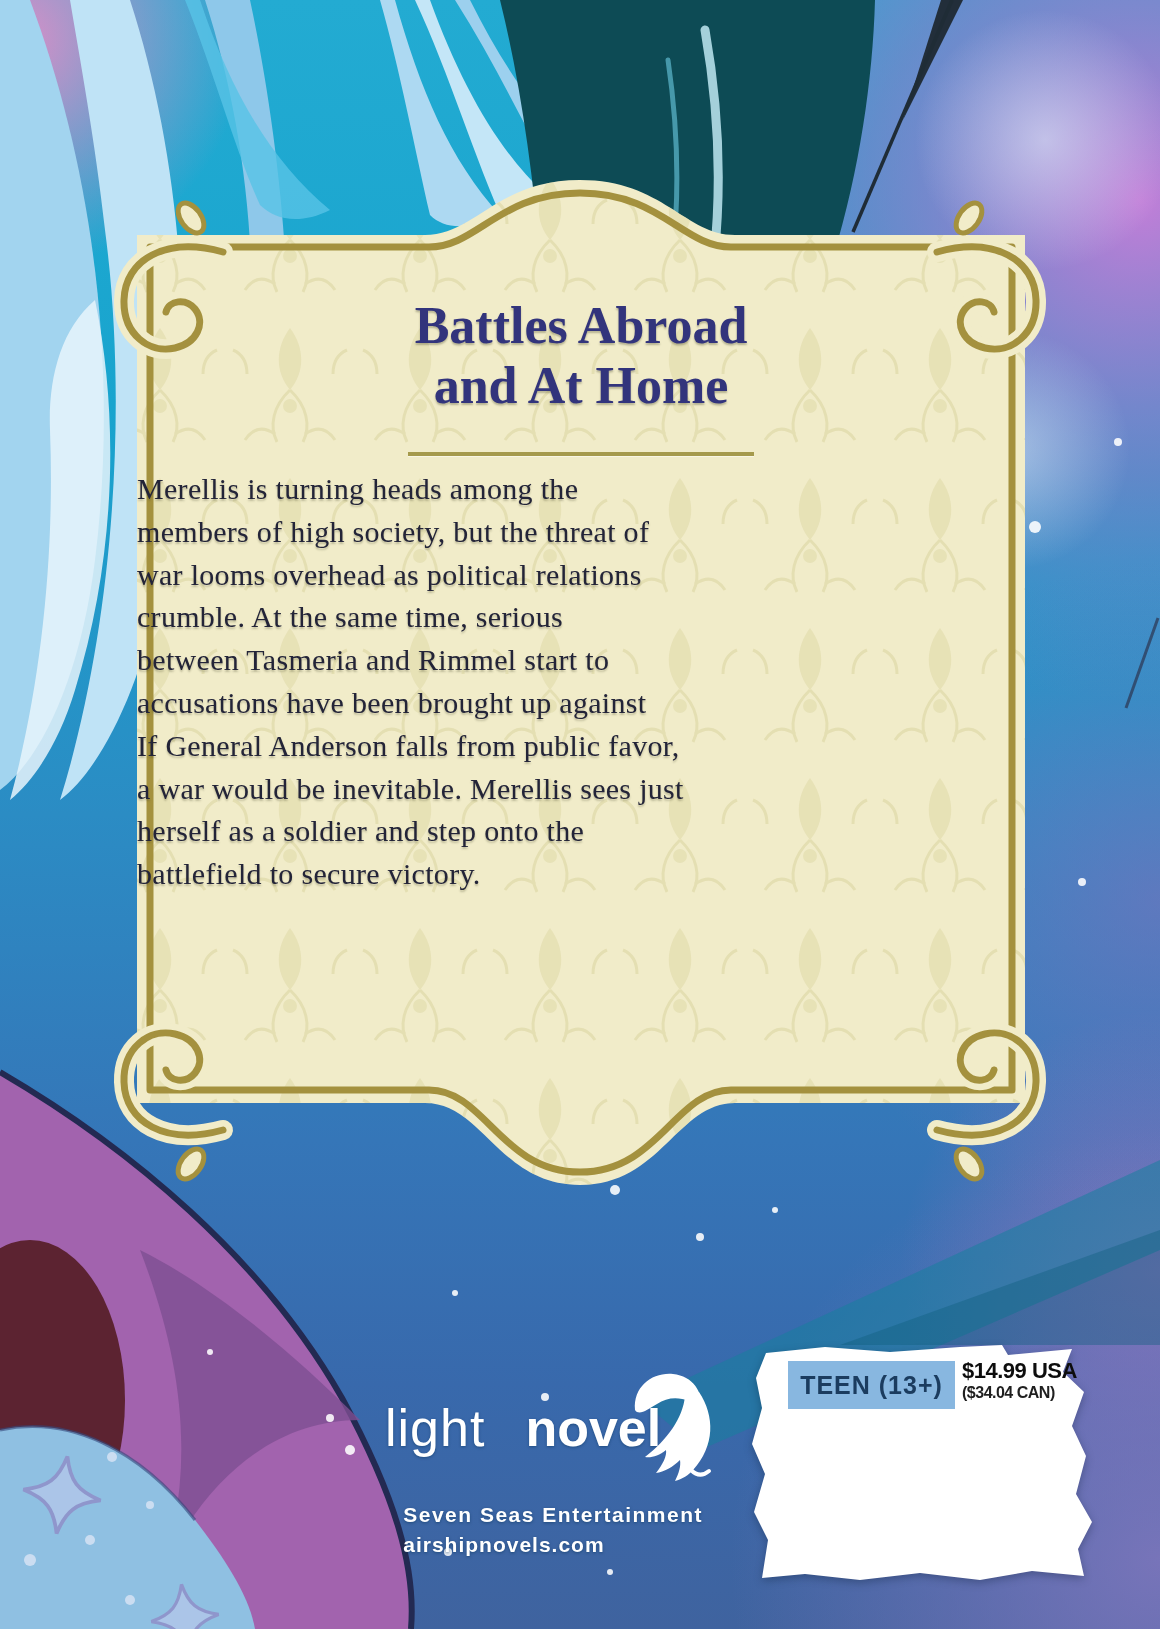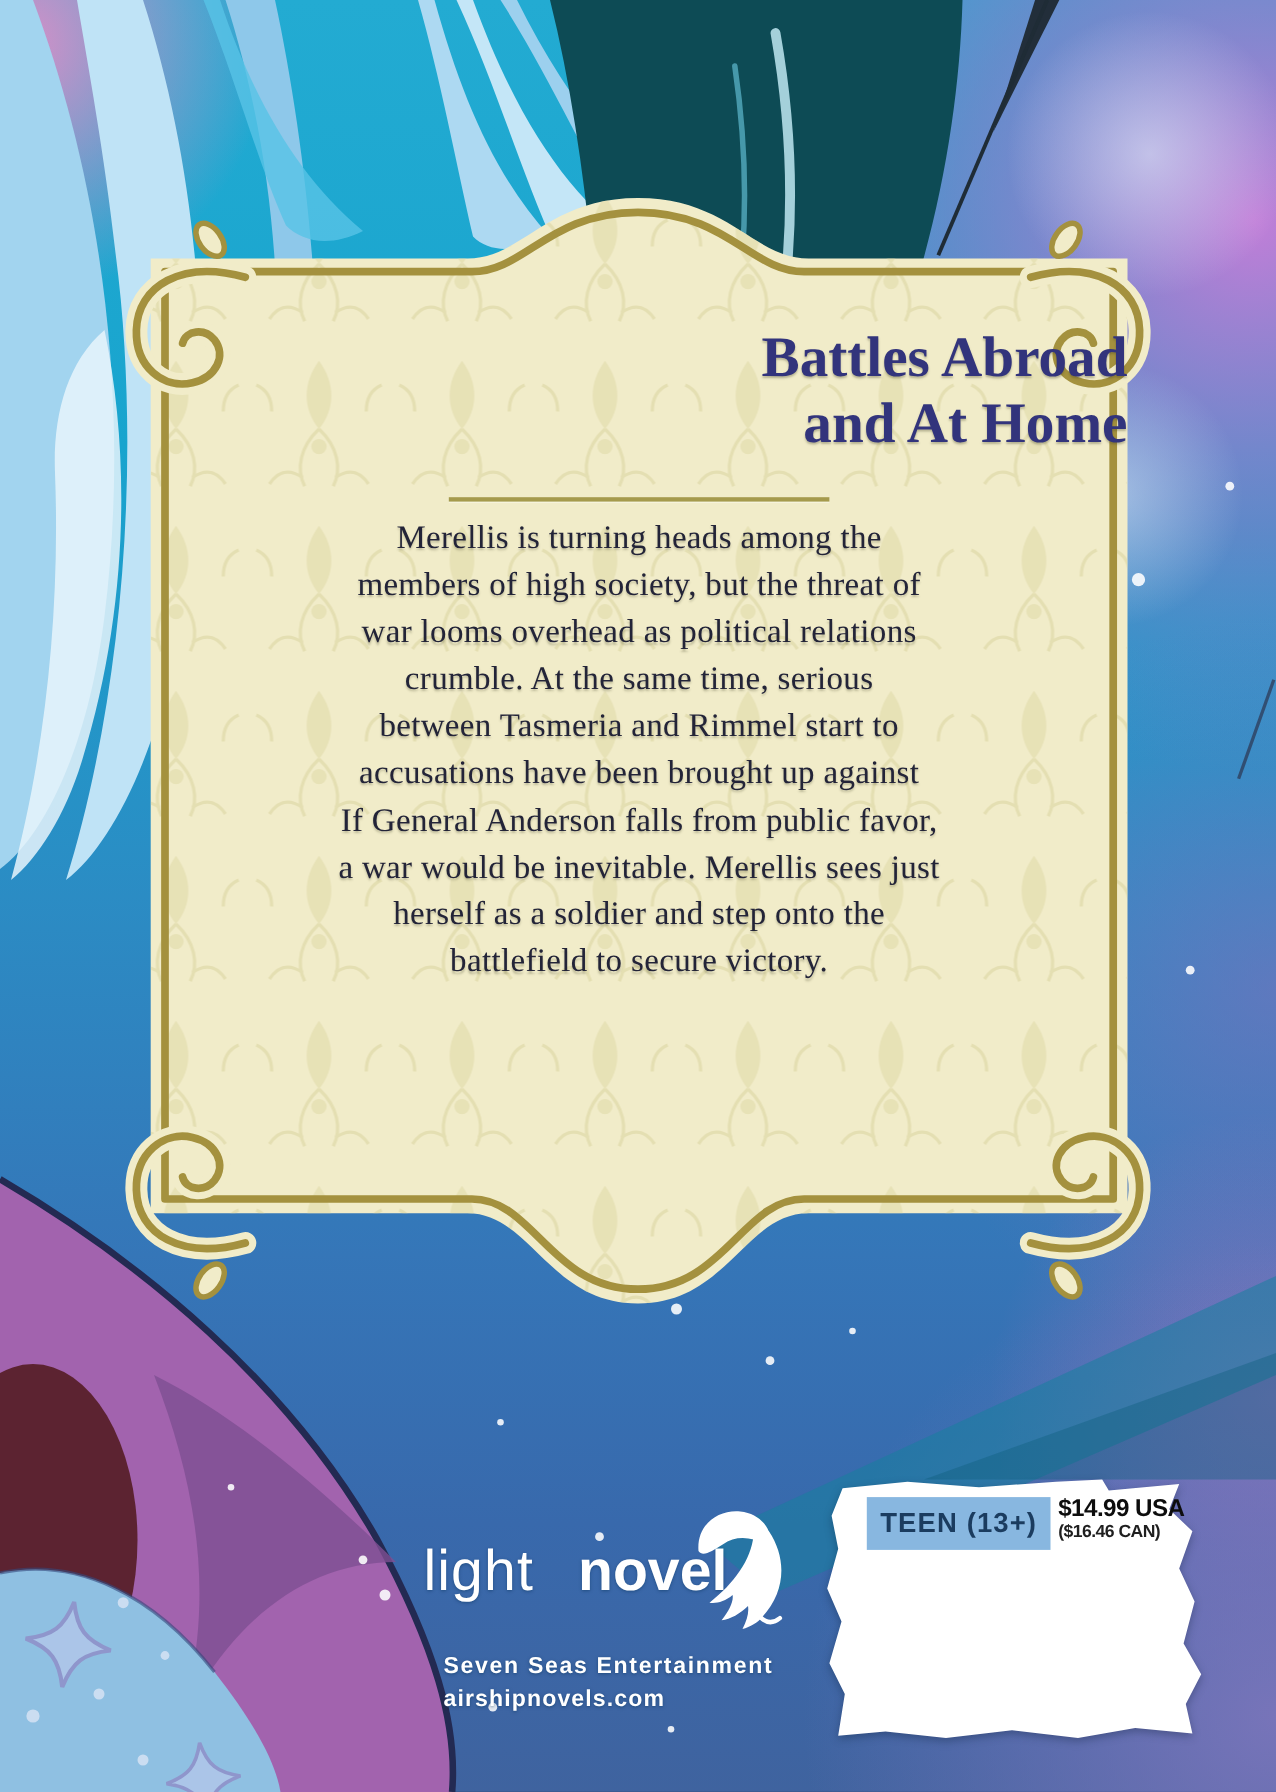--- a/index.html
+++ b/index.html
@@ -5,31 +5,31 @@
   html,body{margin:0;padding:0;background:#0c1622;}
   .cover{
     position:relative;width:1160px;height:1629px;overflow:hidden;
     font-family:"Liberation Sans","DejaVu Sans",sans-serif;
   }
   .bg-art{position:absolute;left:0;top:0;width:1160px;height:1629px;}
   .frame-svg{position:absolute;left:95px;top:160px;width:970px;height:1070px;}
 
   .panel-text{position:absolute;left:137px;top:0;width:888px;}
   .blurb-title{
-    position:absolute;left:0;top:296px;width:100%;text-align:right;
+    position:absolute;left:0;top:296px;width:100%;text-align:center;
     font-family:"Liberation Serif","DejaVu Serif",serif;
     font-weight:700;font-size:52px;line-height:60px;color:#32347c;
     text-shadow:0 2px 2px rgba(70,70,40,.35);
   }
   .title-divider{
     position:absolute;left:271px;top:452px;width:346px;height:4px;
     background:#a59a4c;box-shadow:0 1px 0 rgba(255,255,255,.5);
   }
   .blurb-body{
-    position:absolute;left:0;top:468px;width:100%;text-align:center;
+    position:absolute;left:0;top:468px;width:100%;
     font-family:"Liberation Serif","DejaVu Serif",serif;
     font-size:30px;line-height:42.8px;color:#232438;letter-spacing:.3px;
     text-shadow:0 2px 2px rgba(70,70,40,.3);
   }
 
   .logo-block{position:absolute;left:385px;top:1398px;height:80px;white-space:nowrap;}
   .logo-light{
     font-size:52px;line-height:60px;font-weight:400;color:#fff;letter-spacing:1px;
     text-shadow:0 1px 3px rgba(0,45,80,.45);
   }
@@ -249,16 +249,16 @@
   </div>
 
   <div class="torn-box">
     <svg width="348" height="245" viewBox="0 0 348 245" aria-hidden="true">
       <polygon fill="#ffffff" points="16,9 75,3 140,8 210,3 252,1 258,11 322,5 313,28 334,48 322,82 336,112 326,150 342,178 328,205 334,232 282,227 230,236 170,229 110,236 55,230 12,234 18,196 4,168 15,130 2,100 12,64 6,34"></polygon>
     </svg>
     <div class="teen-badge">
       <span>TEEN (13+)</span>
     </div>
     <div class="price-usa">$14.99 USA</div>
-    <div class="price-can">($16.46 CAN)</div>
+    <div class="price-can">($34.04 CAN)</div>
   </div>
 
 </div>
 
 </body></html>

